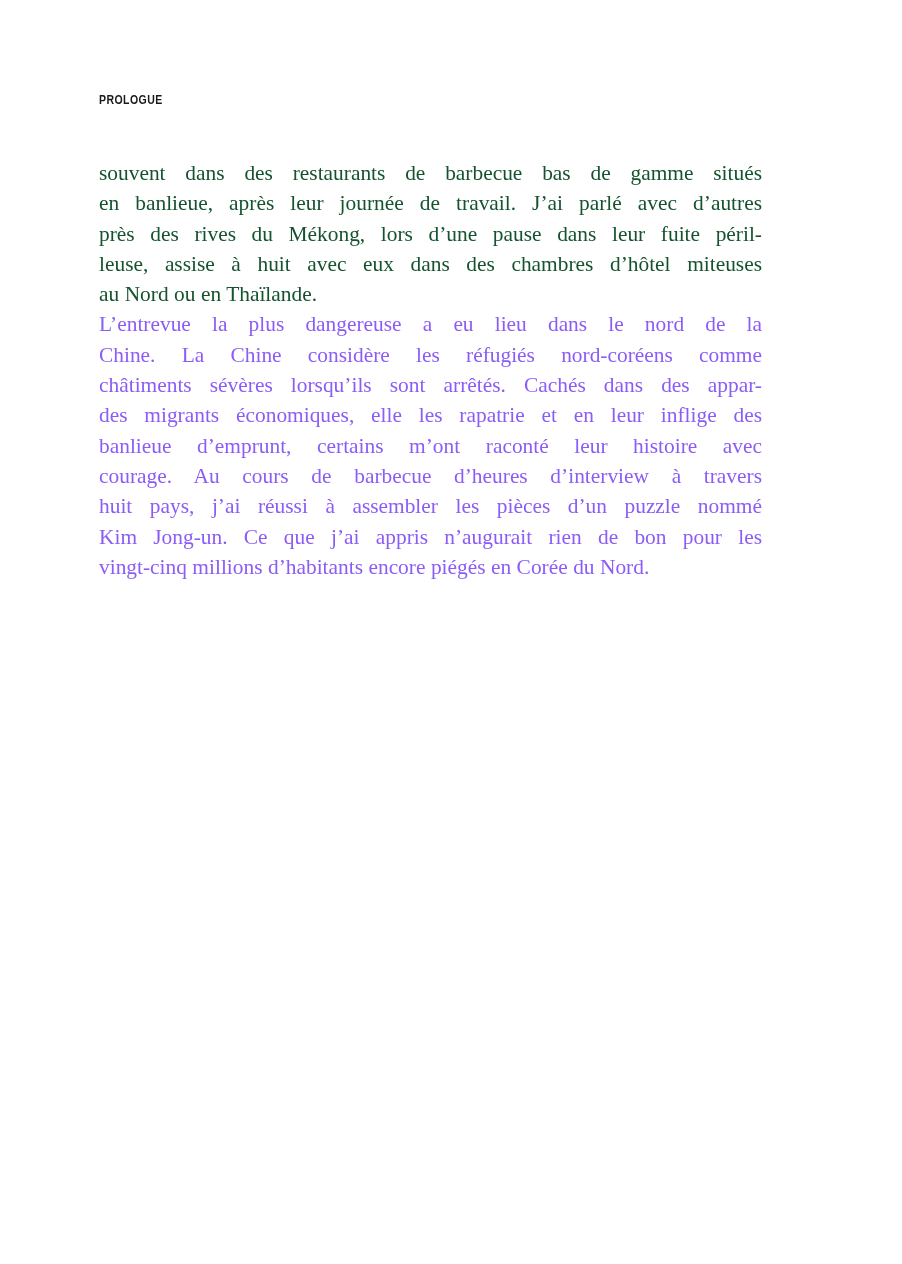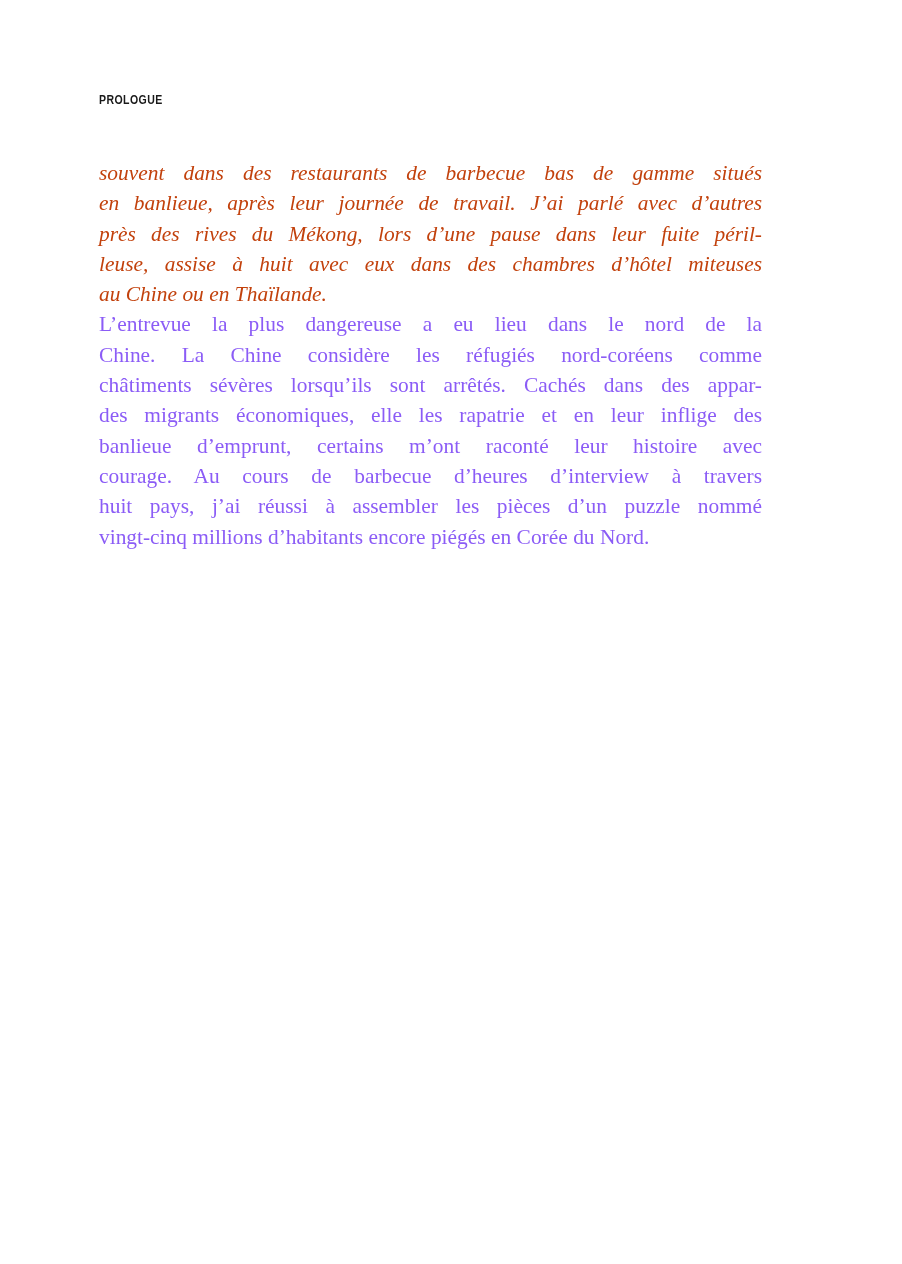--- a/index.html
+++ b/index.html
@@ -70,33 +70,34 @@
 </style>
 </head>
 <body>
 
 <div class="page" style="background: rgb(255, 255, 255);">
 
   <div class="running-head" style="color: rgb(26, 26, 26);">PROLOGUE</div>
 
   <div class="text-block">
 
-    <p class="para" style="color: #c2410c; font-style: italic;">
+    <p class="para" style="color: #14532d;">
       <span class="line">souvent dans des restaurants de barbecue bas de gamme situés</span>
       <span class="line">en banlieue, après leur journée de travail. J’ai parlé avec d’autres</span>
       <span class="line">près des rives du Mékong, lors d’une pause dans leur fuite péril-</span>
       <span class="line">leuse, assise à huit avec eux dans des chambres d’hôtel miteuses</span>
-      <span class="line last">au Chine ou en Thaïlande.</span>
+      <span class="line last">au Nord ou en Thaïlande.</span>
     </p>
 
     <p class="para" style="color: #8b5cf6;">
       <span class="line">L’entrevue la plus dangereuse a eu lieu dans le nord de la</span>
       <span class="line">Chine. La Chine considère les réfugiés nord-coréens comme</span>
       <span class="line">châtiments sévères lorsqu’ils sont arrêtés. Cachés dans des appar-</span>
       <span class="line">des migrants économiques, elle les rapatrie et en leur inflige des</span>
       <span class="line">banlieue d’emprunt, certains m’ont raconté leur histoire avec</span>
       <span class="line">courage. Au cours de barbecue d’heures d’interview à travers</span>
       <span class="line">huit pays, j’ai réussi à assembler les pièces d’un puzzle nommé</span>
+      <span class="line">Kim Jong-un. Ce que j’ai appris n’augurait rien de bon pour les</span>
       <span class="line last">vingt-cinq millions d’habitants encore piégés en Corée du Nord.</span>
     </p>
 
   </div>
 </div>
 
 </body></html>

